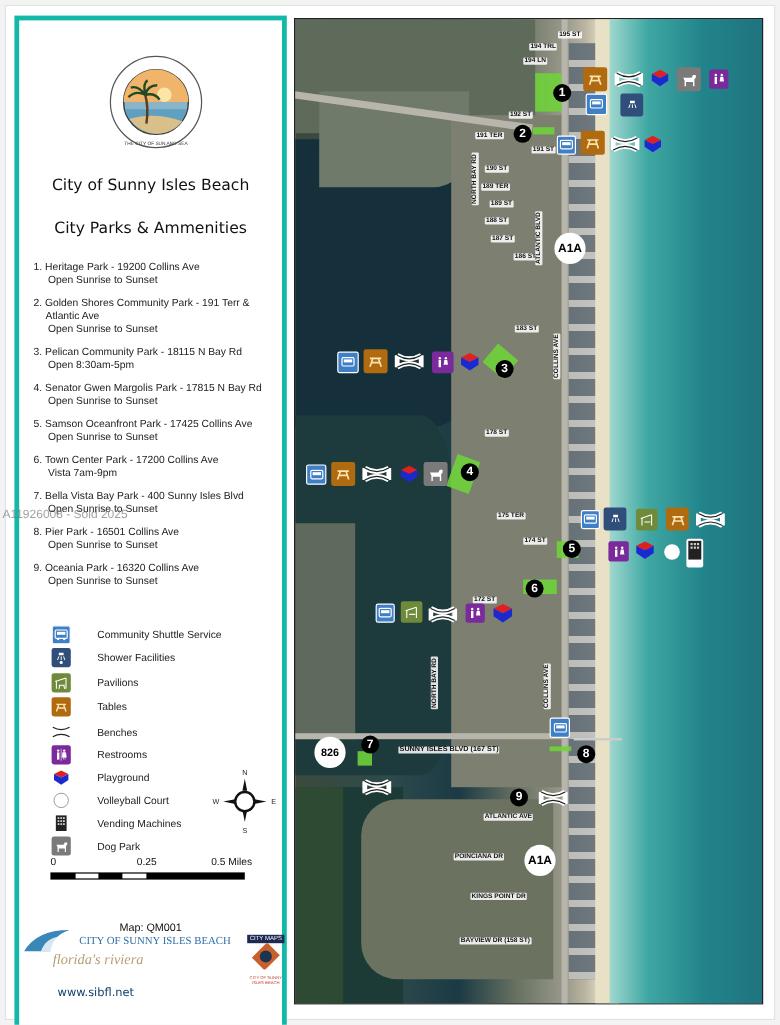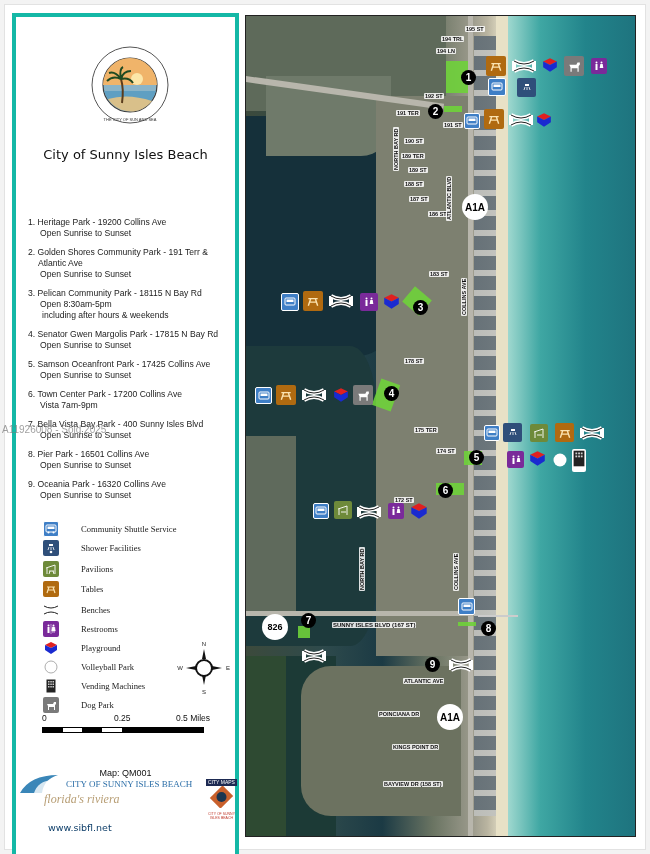--- a/index.html
+++ b/index.html
@@ -9,21 +9,21 @@
   .legend-panel { position: absolute; left: 12px; top: 13px; width: 227px; height: 848px; background: #fff; border: 4px solid #14b8a6; }
   .map-panel { position: absolute; left: 245px; top: 15px; width: 391px; height: 822px; border: 1px solid #222; overflow: hidden;
     background: linear-gradient(90deg, #3c4a3c 0%, #2e4a4c 20%, #1b3a44 35%, #6a7462 48%, #9b9a8c 58%, #b9b4a0 62%, #e6e0c8 66%, #7fc7c0 70%, #2f9e9e 78%, #1f7f86 90%, #1b6f7a 100%); }
   .logo { position: absolute; left: 74px; top: 28px; width: 80px; height: 80px; }
   .title { position: absolute; left: 0; width: 100%; text-align: center; font-family: "DejaVu Sans", sans-serif; font-size: 13px; color: #111; }
   .park-list { position: absolute; left: 12px; top: 200px; width: 225px; font-size: 8.6px; color: #222; line-height: 11px; }
   .park { margin-bottom: 8px; }
   .park .hrs { padding-left: 12px; display: block; }
   .legend { position: absolute; left: 27px; top: 503px; width: 200px; }
   .leg-row { position: absolute; left: 0; height: 18px; display: flex; align-items: center; }
-  .leg-row .lbl { position: absolute; left: 38px; font-size: 8.6px; color: #222; white-space: nowrap; font-family: Liberation Serif, serif; }
+  .leg-row .lbl { position: absolute; left: 38px; font-size: 8.6px; color: #222; white-space: nowrap; }
   .ico { width: 16px; height: 16px; display: inline-flex; align-items: center; justify-content: center; border-radius: 2px; }
   .ico.shuttle { background: #3f7fc6; border: 1px solid #fff; }
   .ico.shower { background: #2f4f7a; }
   .ico.pavilion { background: #6e8a3a; }
   .ico.table { background: #b06a10; }
   .ico.rest { background: #7a2a9a; }
   .ico.dog { background: #7a7a7a; }
   .ico.vend { background: transparent; }
   .compass { position: absolute; left: 160px; top: 640px; width: 56px; height: 56px; }
   .scale { position: absolute; left: 38px; top: 710px; width: 162px; }
@@ -61,35 +61,35 @@
     <path d="M13 40 a27 27 0 0 1 54 0 z" fill="#f0b46a"></path>
     <circle cx="47" cy="34" r="6" fill="#fbe6a8"></circle>
     <path d="M14 46 h52 a27 27 0 0 1 -52 0z" fill="#5f9fc2"></path>
     <path d="M18 54 q20 -6 44 2 a27 27 0 0 1 -44 -2z" fill="#d9c08a"></path>
     <path d="M32 58 q2 -14 -1 -24" stroke="#5a3c1c" stroke-width="2" fill="none"></path>
     <path d="M31 34 q-8 -4 -14 2 M31 34 q-6 -8 -12 -6 M31 34 q2 -8 10 -8 M31 34 q8 -2 12 4 M31 34 q-2 -10 2 -12" stroke="#1f4a22" stroke-width="2" fill="none"></path>
     <text x="40" y="76" font-size="4" text-anchor="middle" fill="#333" font-family="Liberation Sans, sans-serif">THE CITY OF SUN AND SEA</text>
   </svg>
 
   <div class="title" style="top:130px;">City of Sunny Isles Beach</div>
+  <div class="title" style="top:166px;">City Parks &amp; Ammenities</div>
 
   <div class="park-list">
     <div class="park">
       <span>1.</span> <span>Heritage Park - 19200 Collins Ave</span>
       <span class="hrs">Open Sunrise to Sunset</span>
     </div>
     <div class="park">
       <span>2.</span> <span>Golden Shores Community Park - 191 Terr &amp;</span>
       <span class="hrs" style="padding-left:10px">Atlantic Ave</span>
       <span class="hrs">Open Sunrise to Sunset</span>
     </div>
     <div class="park">
       <span>3.</span> <span>Pelican Community Park - 18115 N Bay Rd</span>
       <span class="hrs">Open 8:30am-5pm</span>
-      <span class="hrs" style="padding-left:14px"> including after hours &amp; weekends</span>
     </div>
     <div class="park">
       <span>4.</span> <span>Senator Gwen Margolis Park - 17815 N Bay Rd</span>
       <span class="hrs">Open Sunrise to Sunset</span>
     </div>
     <div class="park">
       <span>5.</span> <span> Samson Oceanfront Park - 17425 Collins Ave</span>
       <span class="hrs">Open Sunrise to Sunset</span>
     </div>
     <div class="park">
@@ -176,21 +176,21 @@
           </svg>
       </span>
       <span class="lbl">Playground</span>
     </div>
     <div class="leg-row" style="top:138px">
       <span class="ico">
         <svg width="14" height="14" viewBox="0 0 14 14">
             <circle cx="7" cy="7" r="6" fill="#fff" stroke="#999" stroke-width="0.8"></circle>
           </svg>
       </span>
-      <span class="lbl">Volleyball Park</span>
+      <span class="lbl">Volleyball Court</span>
     </div>
     <div class="leg-row" style="top:157px">
       <span class="ico vend">
         <svg width="10" height="14" viewBox="0 0 10 14">
             <rect x="0.5" y="0.5" width="9" height="13" fill="#222"></rect>
             <g fill="#ccc">
               <rect x="2" y="2" width="1.5" height="1.5"></rect>
               <rect x="4.3" y="2" width="1.5" height="1.5"></rect>
               <rect x="6.5" y="2" width="1.5" height="1.5"></rect>
               <rect x="2" y="4.5" width="1.5" height="1.5"></rect>

